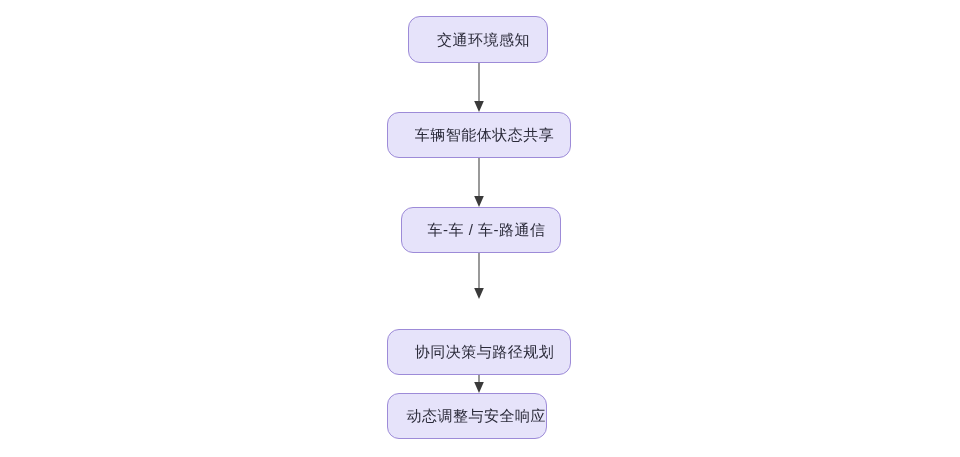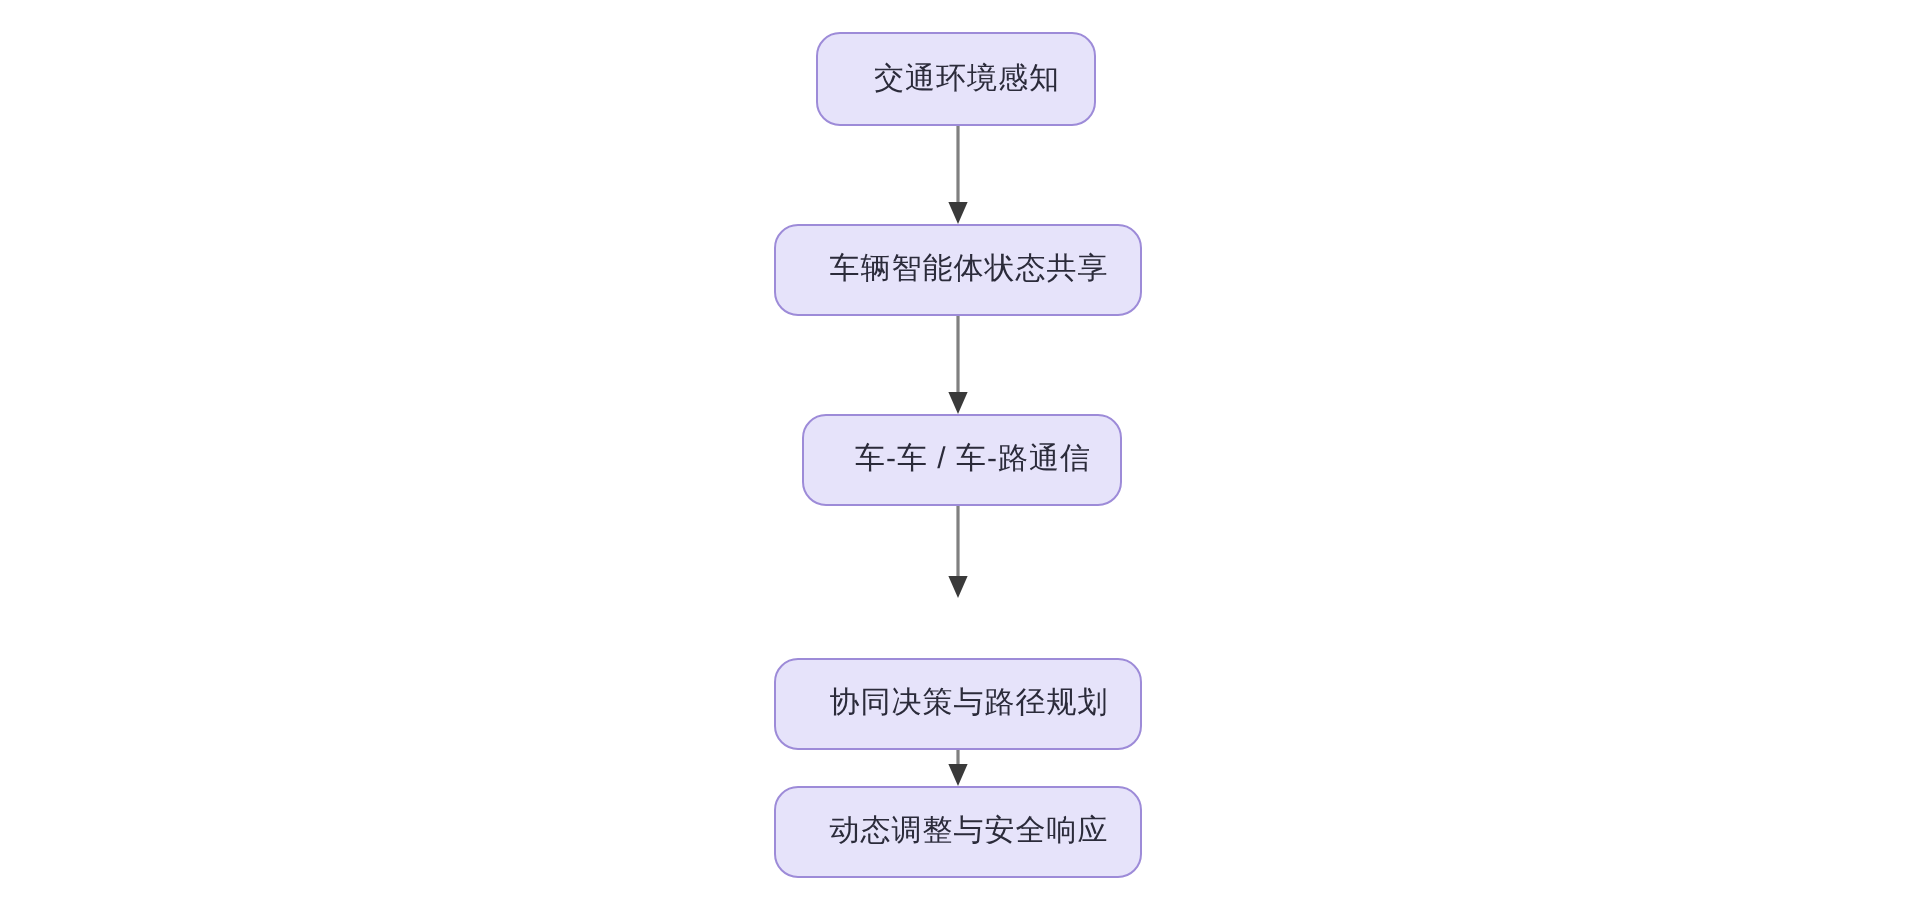--- a/index.html
+++ b/index.html
@@ -87,17 +87,17 @@
   </div>
 
   <div class="node" style="left:401px; top:207px; width:160px; height:46px;">
     <span>车-车 / 车-路通信</span>
   </div>
 
   <div class="node" style="left:387px; top:299px; width:184px; height:46px;margin-top:30px;">
     <span>协同决策与路径规划</span>
   </div>
 
-  <div class="node" style="left:387px; top:393px; width:184px; height:46px;">
+  <div class="node" style="left:387px; top:393px; width:160px; height:46px;justify-content:flex-end;">
     <span>动态调整与安全响应</span>
   </div>
 
 </div>
 
 </body></html>

